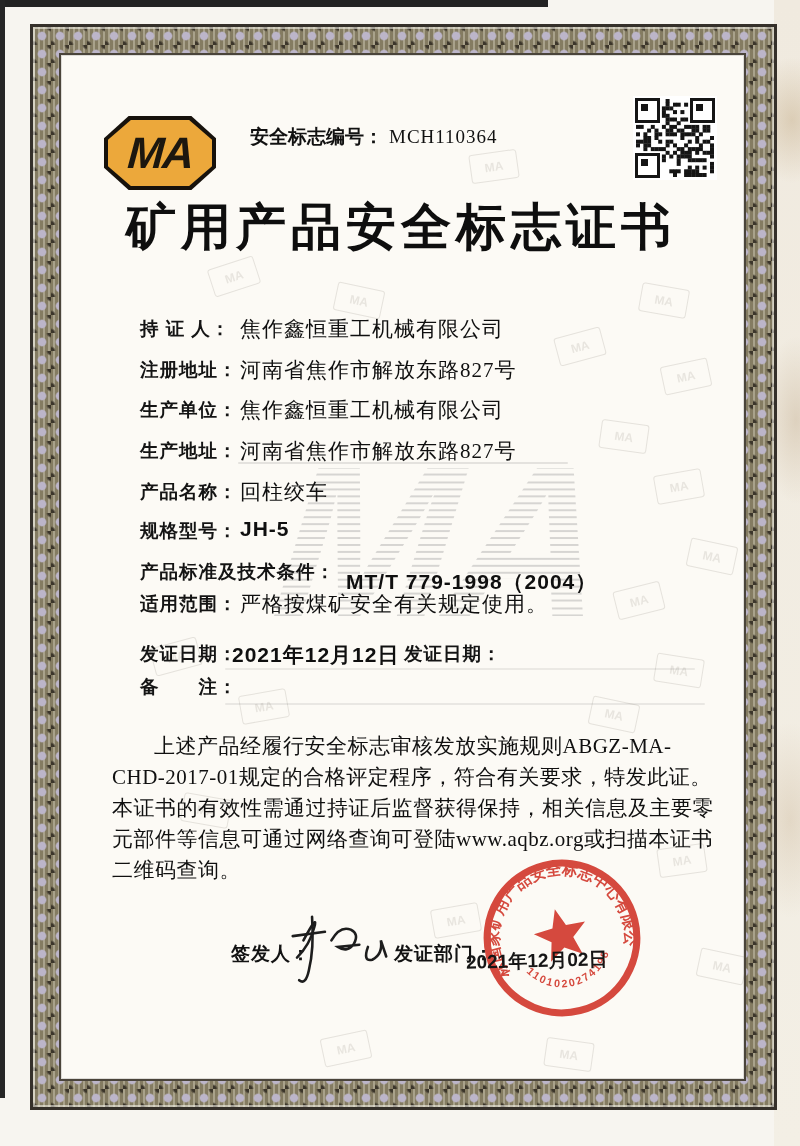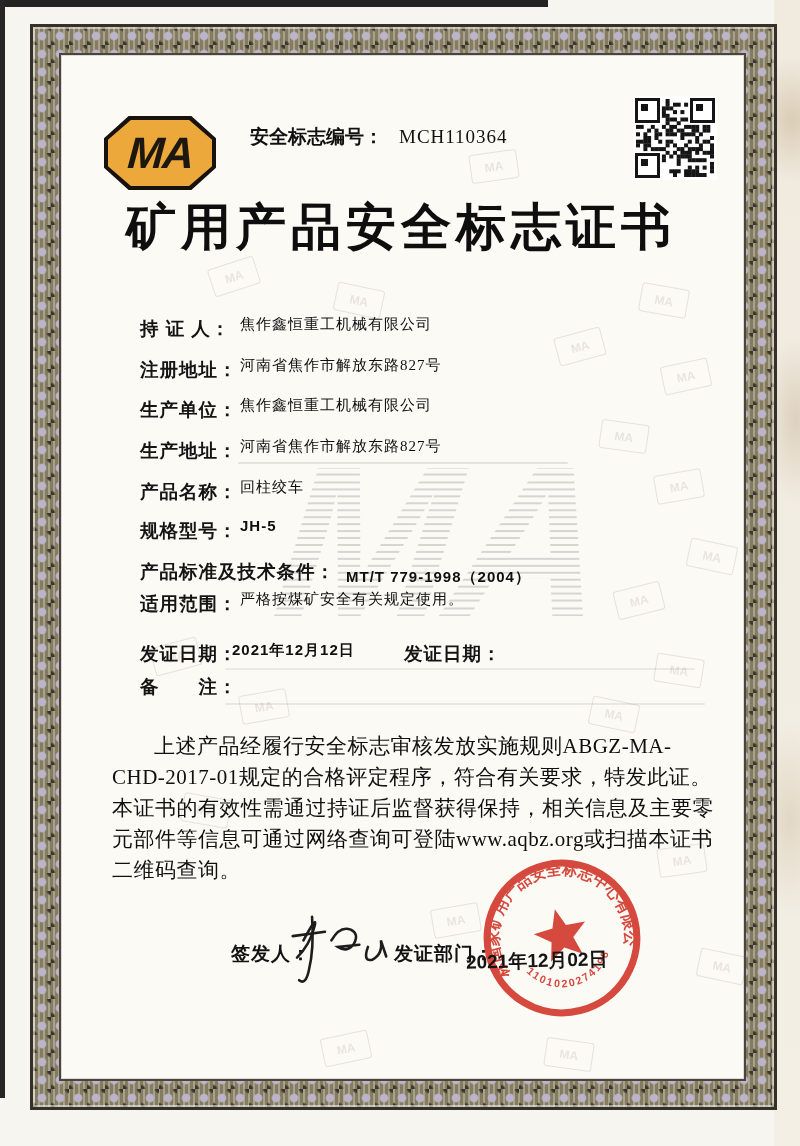--- a/index.html
+++ b/index.html
@@ -31,32 +31,32 @@
   .ma-badge-outer{left:104px;top:116px;width:112px;height:74px;background:#17120c;
      clip-path:polygon(22% 0,78% 0,100% 30%,100% 70%,78% 100%,22% 100%,0 70%,0 30%);}
   .ma-badge-inner{left:4px;top:4px;width:104px;height:66px;background:#eca googleapis83b;
      clip-path:polygon(22% 0,78% 0,100% 30%,100% 70%,78% 100%,22% 100%,0 70%,0 30%);}
   .ma-badge-inner{background:#eca83b;}
   .ma-letters{width:104px;height:66px;display:flex;align-items:center;justify-content:center;
      font-family:"Liberation Sans",sans-serif;font-weight:900;font-style:italic;
      font-size:44px;color:#1c170f;letter-spacing:-2px;transform:skewX(-4deg);}
   .certno-row{left:250px;top:124px;font-size:19px;color:#111;white-space:nowrap;}
   .certno-label{font-weight:700;font-family:"Liberation Sans",sans-serif;}
-  .certno-value{font-family:"Liberation Serif","DejaVu Serif",serif;letter-spacing:1px;margin-left:16px;}
+  .certno-value{font-family:"Liberation Serif","DejaVu Serif",serif;letter-spacing:1px;margin-left:6px;}
   .qr{left:633px;top:96px;width:84px;height:84px;background:#fff;}
   .qr-finder{position:absolute;width:19px;height:19px;border:3.5px solid #151515;background:#fff;}
   .qr-finder::after{content:"";position:absolute;left:3.5px;top:3.5px;width:5px;height:5px;background:#151515;box-shadow:0 0 0 1px #151515;}
   .title{left:62px;top:194px;width:678px;text-align:center;
      font-family:"Liberation Serif","DejaVu Serif",serif;font-weight:900;
      font-size:50px;color:#0e0e0e;letter-spacing:5px;white-space:nowrap;}
   
   .row{white-space:nowrap;}
   .flabel{position:absolute;left:140px;font-size:18.5px;font-weight:700;color:#141414;
      font-family:"Liberation Sans",sans-serif;letter-spacing:1px;}
-  .fvalue{position:absolute;left:240px;font-size:15px;color:#0f0f0f;
+  .fvalue{position:absolute;left:240px;font-size:21px;color:#0f0f0f;
      font-family:"Liberation Serif","DejaVu Serif",serif;letter-spacing:1px;}
   .fvalue.tech{left:346px;font-family:"Liberation Sans",sans-serif;font-weight:700;margin-top:10px;}
   .fvalue.model{font-family:"Liberation Sans",sans-serif;font-weight:700;}
   .fvalue.date{font-family:"Liberation Sans",sans-serif;font-weight:600;}
   .scanline{height:2px;background:rgba(60,60,60,.12);border-radius:2px;}
   
   .statement{left:112px;top:731px;width:604px;font-size:21px;line-height:1.48;
      font-family:"Liberation Serif","DejaVu Serif",serif;color:#101010;
      text-indent:2em;letter-spacing:.5px;}
   

